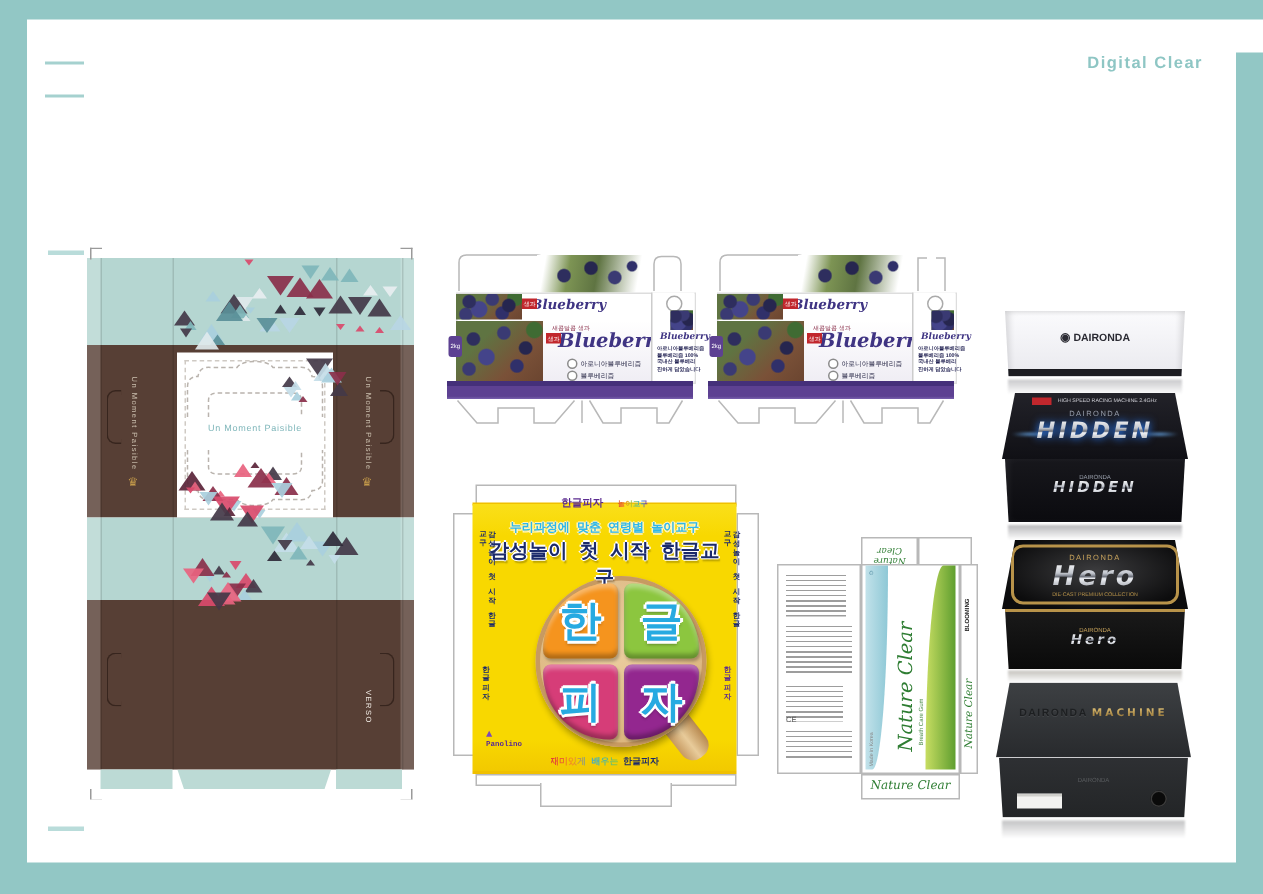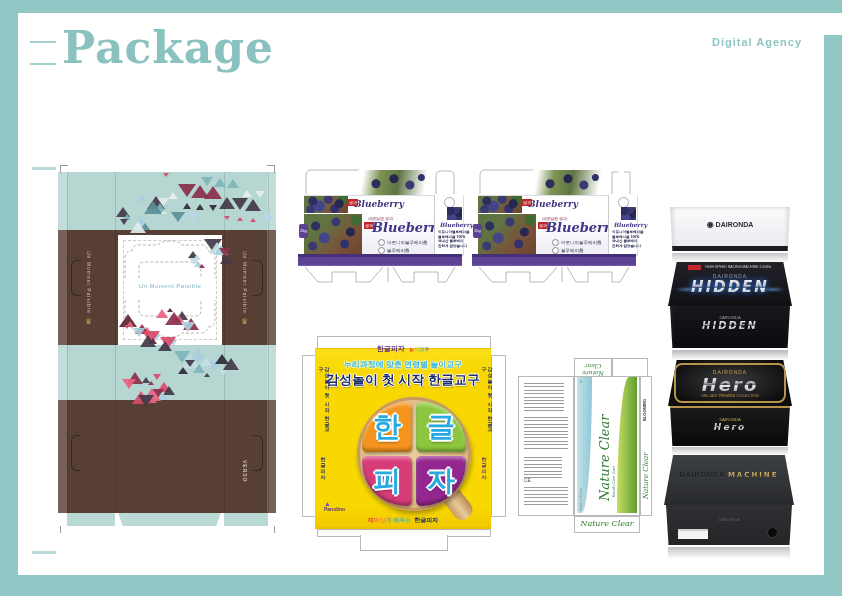--- a/index.html
+++ b/index.html
@@ -63,21 +63,21 @@
           text-align:center;padding:1px 1px;z-index:2;}
   .bb-band{position:absolute;left:0;right:0;height:12px;
            background:linear-gradient(180deg,#45307a 0 25%,#5d4192 25% 85%,#7a62ae);}
   .bb-opt{position:absolute;font-size:4.5px;color:#2c2c4a;white-space:nowrap;}
   .bb-opt .circ{display:inline-block;width:5px;height:5px;border:1px solid #8a8a8a;border-radius:50%;
                 background:#fff;vertical-align:middle;margin-right:2px;}
   .bb-weight{position:absolute;left:1px;top:58px;width:9px;height:14px;background:#5d4192;color:#fff;
              font-size:4px;border-radius:2px;text-align:center;line-height:14px;z-index:3;}
   .bb-side-line{font-size:3.5px;color:#242454;font-weight:bold;line-height:4.6px;white-space:nowrap;}
   
-  .pz{position:absolute;left:300px;top:333px;width:206px;height:222px;}
+  .pz{position:absolute;left:300px;top:320px;width:206px;height:222px;font-family:Liberation Mono, monospace;}
   .pz-main{position:absolute;left:15px;top:16px;width:176px;height:178px;
            background:linear-gradient(180deg,#fadf1a 0,#f8d800 12%,#f8d800 88%,#f2c900);}
   .pz-edgeline{position:absolute;left:15px;width:176px;height:2px;background:#f0c000;}
   .pz-h1{position:absolute;left:30px;right:30px;text-align:center;font-size:8px;font-weight:bold;color:#2eb6ea;
          text-shadow:-1px 0 #fff7c0,1px 0 #fff7c0,0 -1px #fff7c0,0 1px #fff7c0;z-index:3;}
   .pz-h2{position:absolute;left:20px;right:20px;text-align:center;font-size:13px;font-weight:bold;color:#1b2a6b;
          text-shadow:-1px 0 #fff,1px 0 #fff,0 -1px #fff,0 1px #fff,1px 2px 1px rgba(0,0,0,.25);z-index:3;}
   .pz-paddle{position:absolute;left:57px;top:64px;width:114px;height:114px;border-radius:50%;
              background:radial-gradient(circle at 45% 40%,#ecd0a2,#dcb67f 70%,#c79a61);
              box-shadow:inset 0 0 0 3px #c79a61,1px 3px 4px rgba(0,0,0,.3);z-index:2;}
@@ -132,23 +132,22 @@
 
   <div class="band" style="left:0;top:0;width:842px;height:13px;"></div>
   <div class="band" style="left:0;top:0;width:18px;height:596px;"></div>
   <div class="band" style="left:824px;top:35px;width:18px;height:561px;"></div>
   <div class="band" style="left:0;top:575px;width:842px;height:21px;"></div>
   <div class="deco-dash" style="left:32px;top:167px;"></div>
   <div class="deco-dash" style="left:32px;top:551px;"></div>
 
   <div class="title-line" style="top:41px;"></div>
   <div class="title-line" style="top:63px;"></div>
-  <h1 class="title" style="margin:0;">Package</h1>
   <div class="hdr-right">
-    <div class="hdr-agency">Digital Agency</div>
+    <div class="hdr-agency">Digital Clear</div>
   </div>
 
   <div class="sofa">
     <div class="cropmark" style="left:2px;top:0;"></div>
     <div class="cropmark" style="left:209px;top:0;transform:scaleX(-1);"></div>
     <div class="cropmark" style="left:2px;top:361px;transform:scaleY(-1);"></div>
     <div class="cropmark" style="left:209px;top:361px;transform:scale(-1);"></div>
 
     <div class="abs s-teal" style="left:0;top:7px;width:218px;height:58px;"></div>
     <div class="abs s-brown" style="left:0;top:65px;width:218px;height:115px;"></div>

